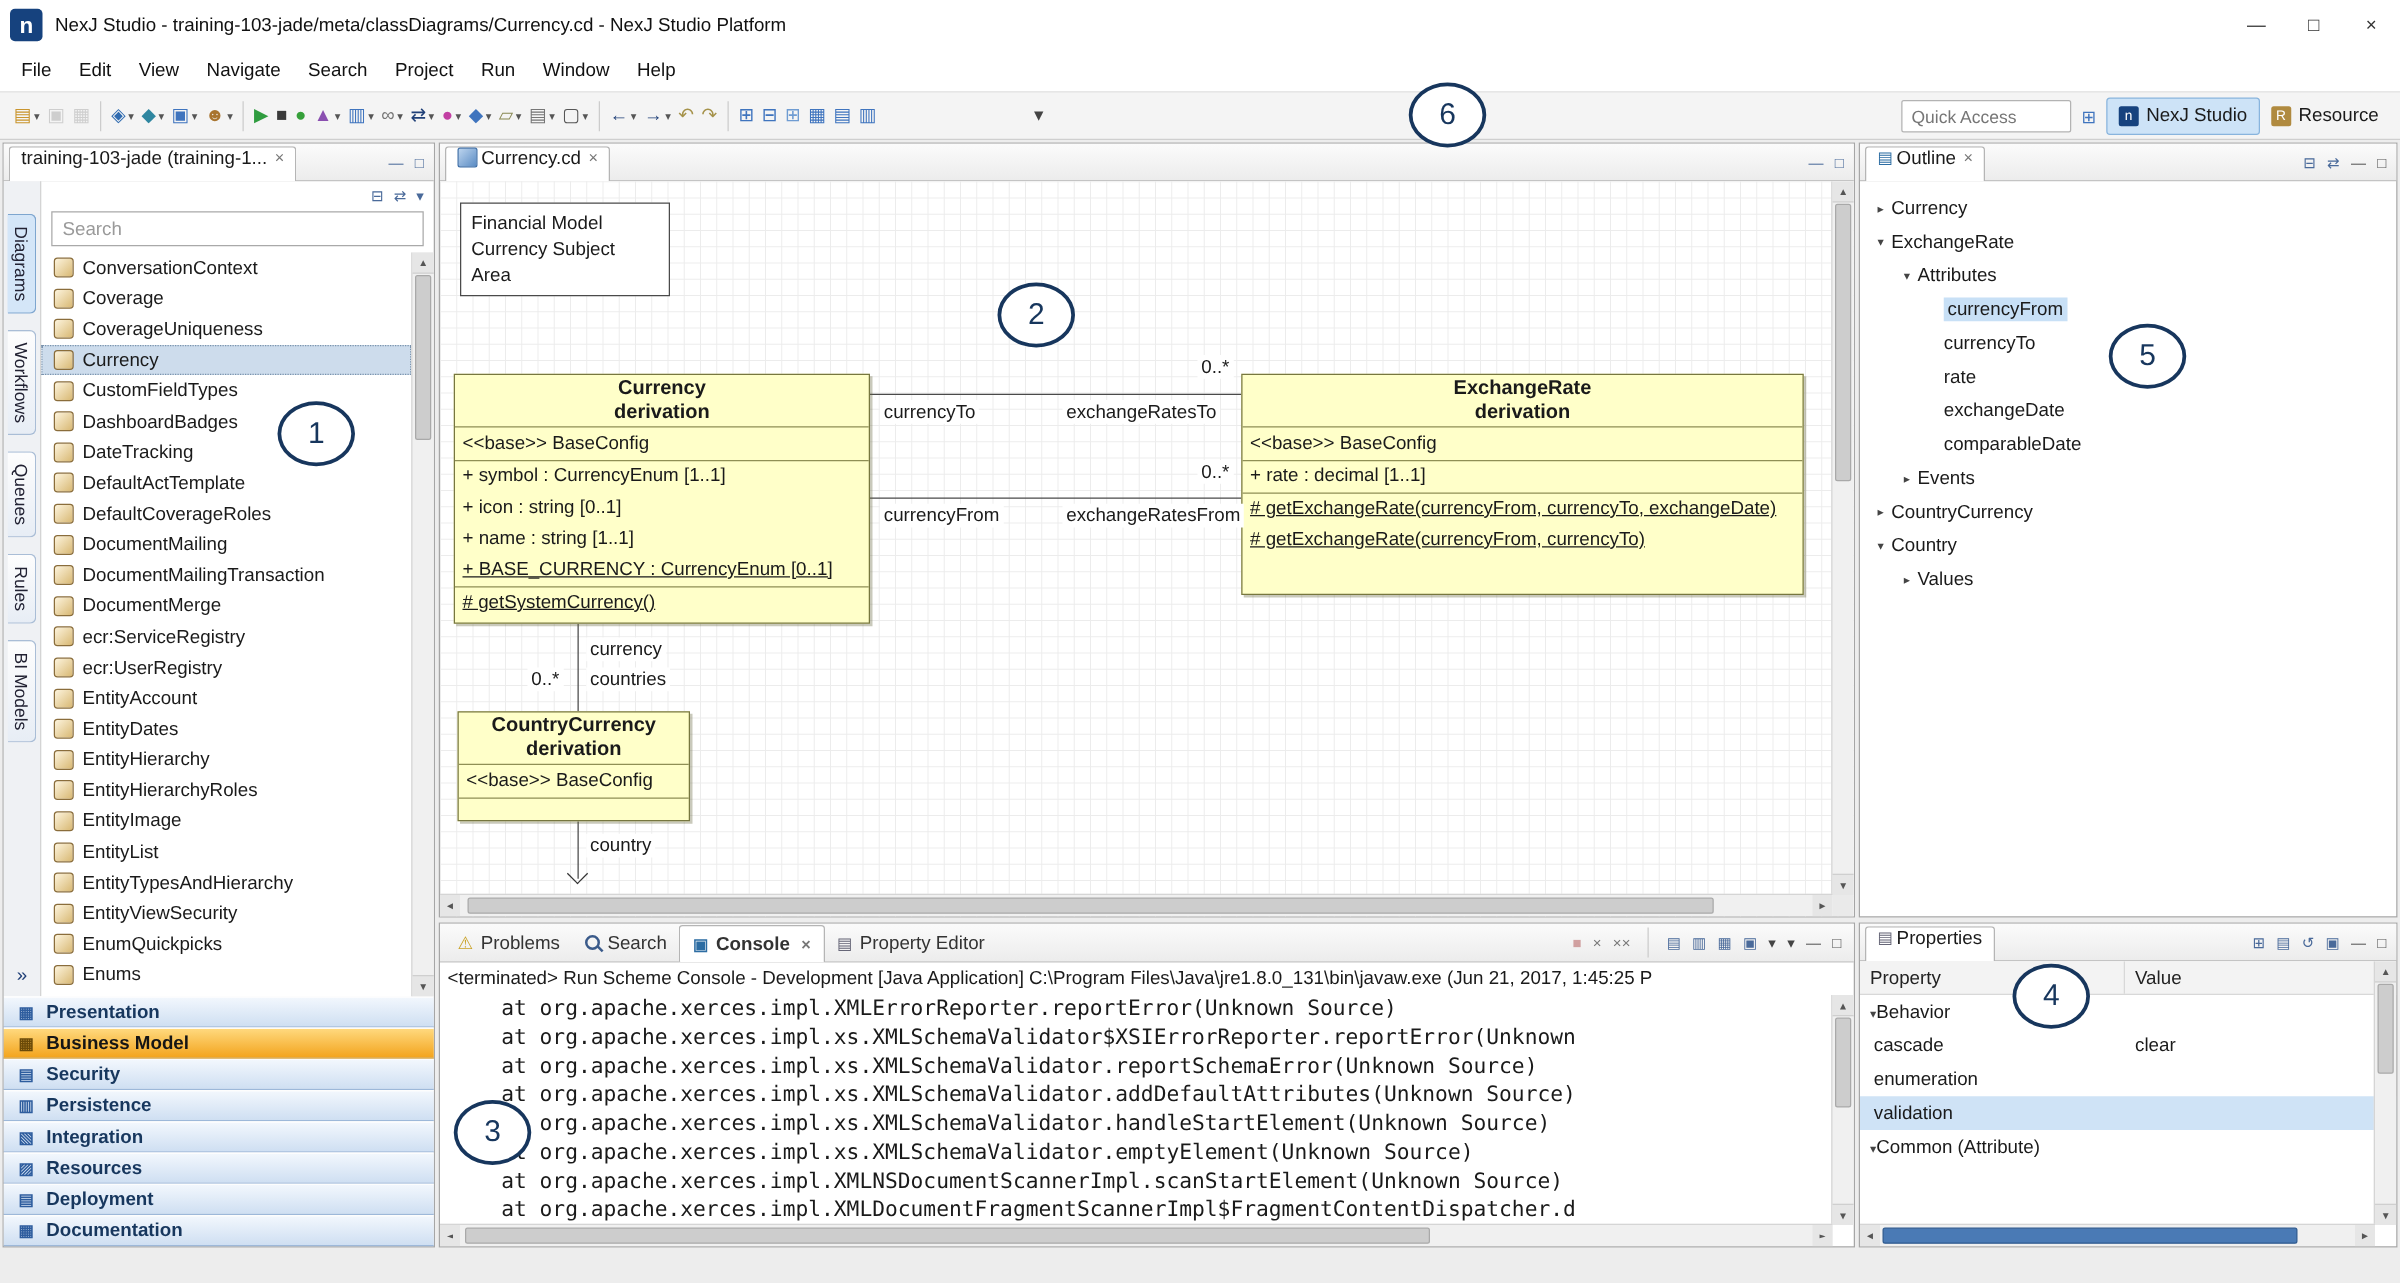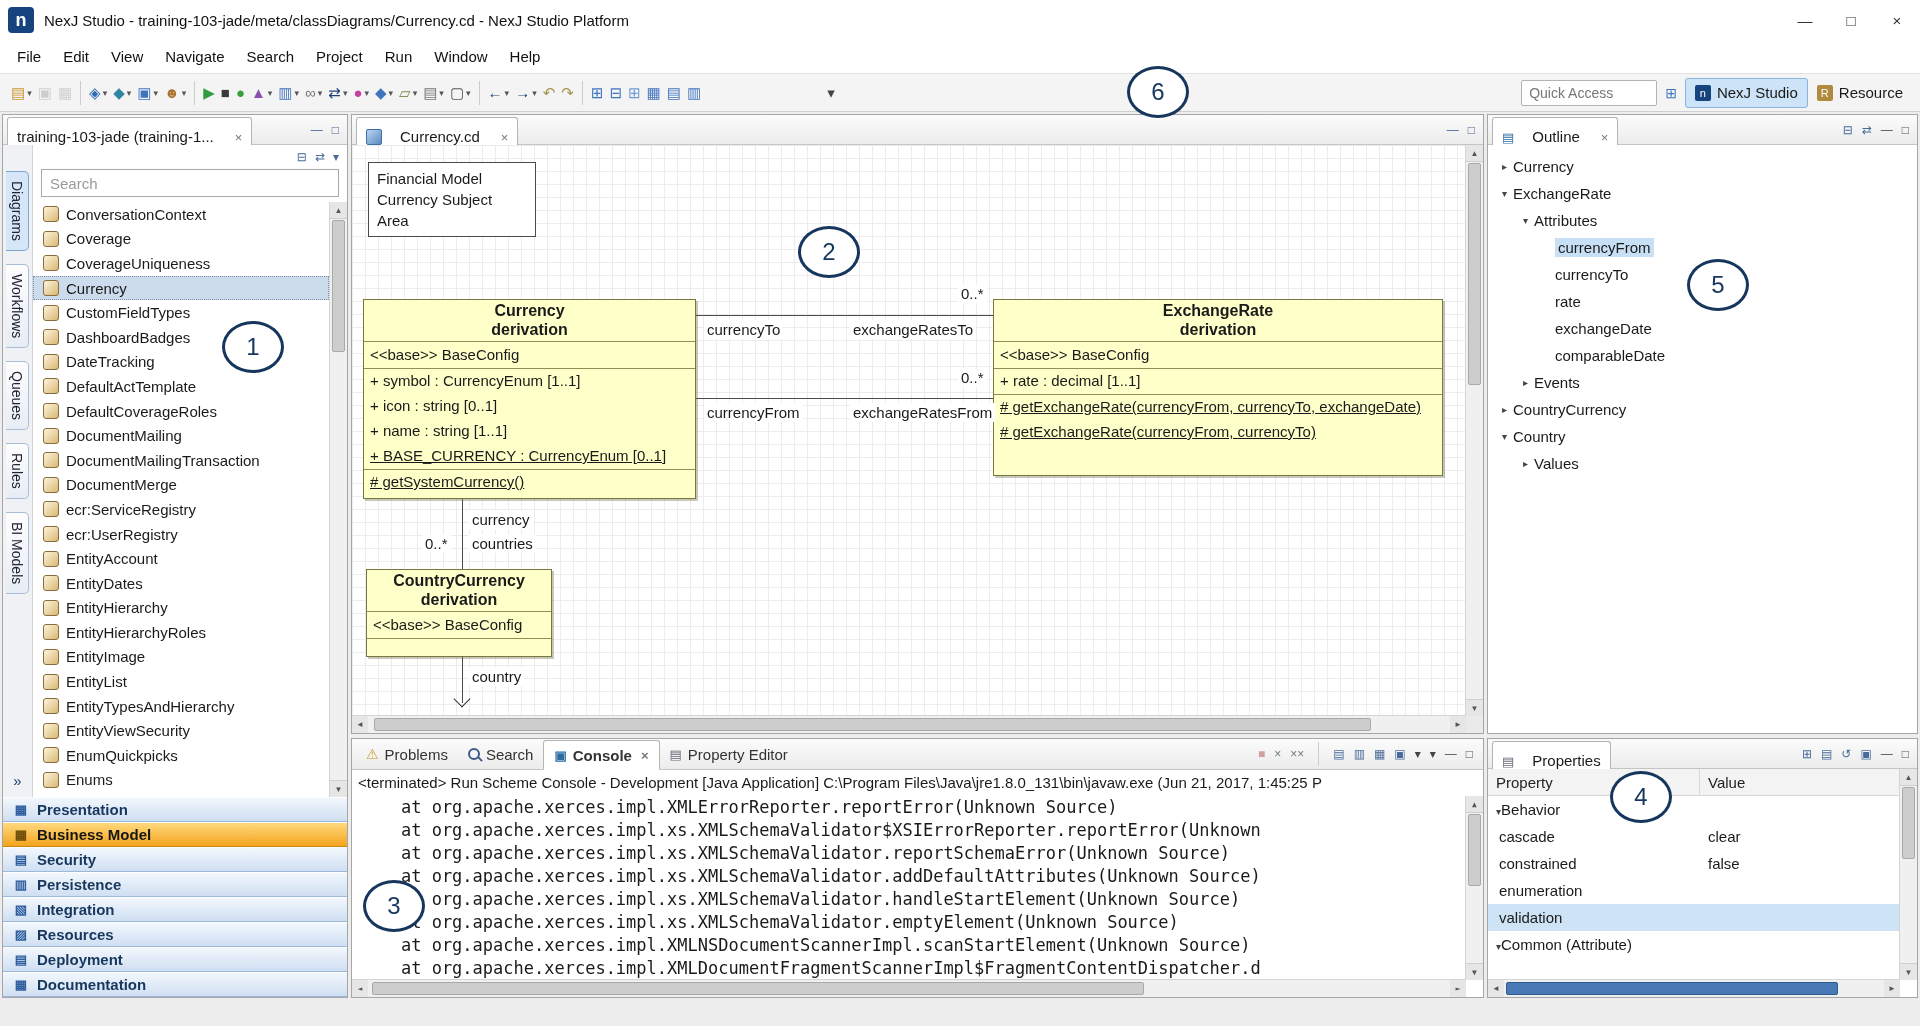--- a/index.html
+++ b/index.html
@@ -27,21 +27,21 @@
   .tsep{width:1px;height:24px;background:#cccccc;margin:0 5px;flex:none;}
   .qa-box{width:120px;height:24px;border:1px solid #b3b3b3;border-radius:2px;display:flex;align-items:center;padding:0 7px;color:#767676;font-size:14px;background:#fff;margin-left:auto;flex:none;}
   .persp-ico-btn{margin:0 8px;font-size:14px;color:#3f74be;}
   .persp{display:flex;align-items:center;gap:6px;height:28px;padding:0 9px;border-radius:3px;font-size:15px;flex:none;white-space:nowrap;}
   .persp.active{background:#cde3f7;border:1px solid #88b4dd;}
   .pico{width:16px;height:16px;border-radius:2px;display:flex;align-items:center;justify-content:center;font-size:11px;color:#fff;flex:none;}
 
   
   .panel{position:absolute;background:#fff;border:1px solid #a6a6a6;box-sizing:border-box;display:flex;flex-direction:column;}
   .phead{height:29px;background:linear-gradient(#fbfbfb,#ececec);border-bottom:1px solid #c4c4c4;display:flex;align-items:center;padding:0 4px;flex:none;}
-  .ptab{display:flex;align-items:flex-end;gap:18px;height:27px;padding:0 9px;background:#fff;border:1px solid #b5b5b5;border-bottom:none;border-radius:3px 3px 0 0;font-size:15px;margin-top:2px;white-space:nowrap;}
+  .ptab{display:flex;align-items:flex-start;gap:3px;height:27px;padding:0 9px;background:#fff;border:1px solid #b5b5b5;border-bottom:none;border-radius:3px 3px 0 0;font-size:15px;margin-top:2px;white-space:nowrap;}
   .tclose{font-size:13px;color:#777;margin-left:3px;}
   .phbtns{margin-left:auto;display:flex;align-items:center;gap:9px;color:#555;font-size:12px;padding-right:4px;}
   .phb{font-size:12px;color:#4a6a9a;}
   .ticon{width:14px;height:14px;border-radius:2px;background:linear-gradient(135deg,#bcd4ee,#5b8cc4);border:1px solid #3c6ea8;flex:none;}
 
   
   #navigator{left:2px;top:114px;width:346px;height:884px;}
   .nav-body{flex:1;display:flex;min-height:0;}
   .vtabs{width:30px;background:#eff1f4;border-right:1px solid #d4d4d4;display:flex;flex-direction:column;align-items:center;padding-top:26px;gap:13px;box-sizing:border-box;}
   .vtab{writing-mode:vertical-rl;font-size:14px;color:#223;padding:9px 3px;border:1px solid #a9bdd6;border-left:none;border-radius:0 5px 5px 0;background:linear-gradient(#fdfdfd,#e7edf5);white-space:nowrap;}
@@ -681,24 +681,20 @@
       </div>
       <div class="prow cat">
           <div class="c1"><span class="tw">▾</span><span>Behavior</span></div>
           <div class="c2"></div>
         </div>
       <div class="prow">
           <div class="c1">cascade</div>
           <div class="c2">clear</div>
         </div>
       <div class="prow">
-          <div class="c1">constrained</div>
-          <div class="c2">false</div>
-        </div>
-      <div class="prow">
           <div class="c1">enumeration</div>
           <div class="c2"></div>
         </div>
       <div class="prow selrow">
           <div class="c1">validation</div>
           <div class="c2"></div>
         </div>
       <div class="prow cat">
           <div class="c1"><span class="tw">▾</span><span>Common (Attribute)</span></div>
           <div class="c2"></div>

